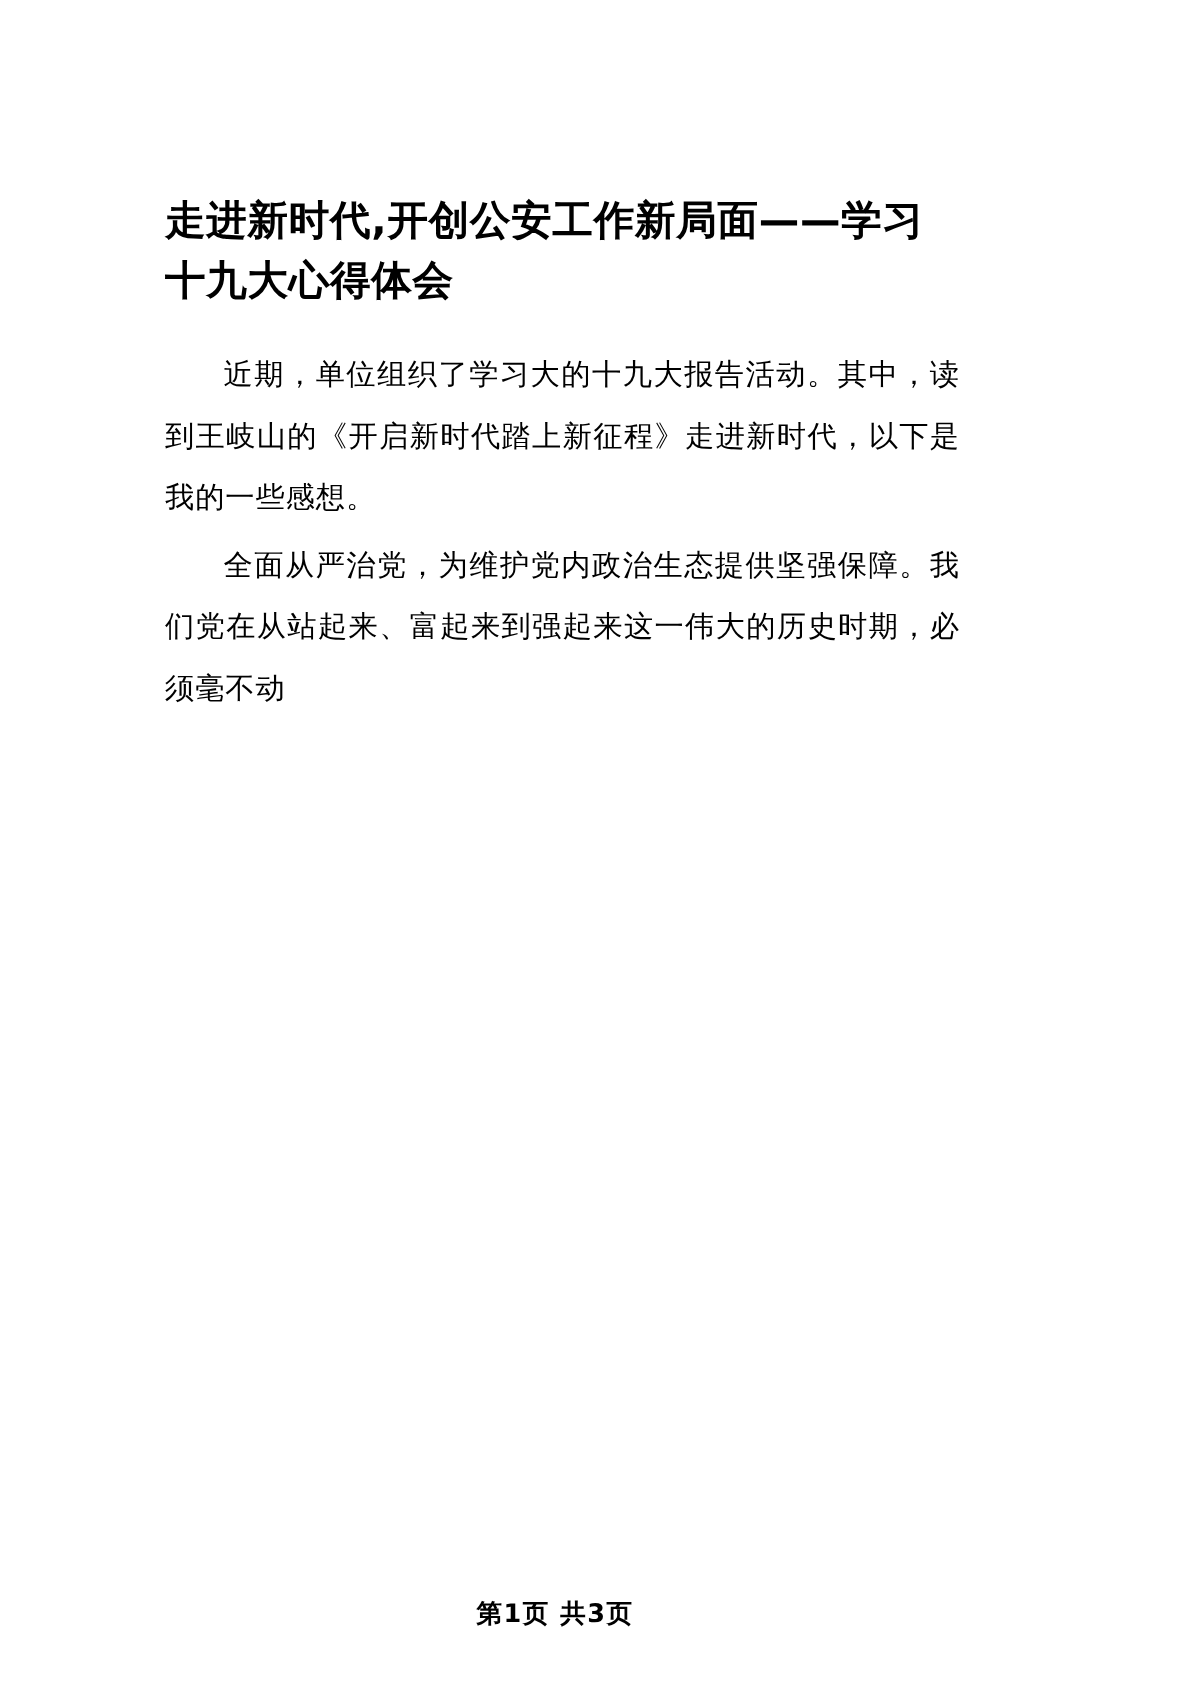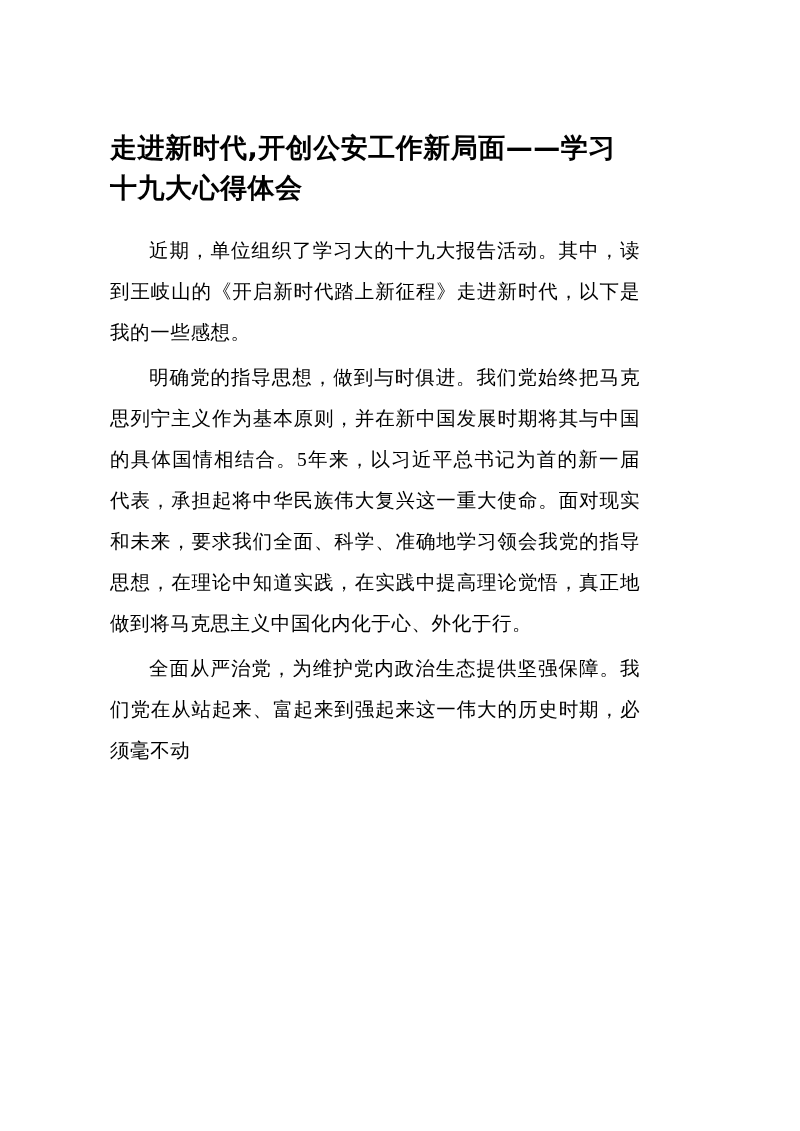--- a/index.html
+++ b/index.html
@@ -63,17 +63,17 @@
 </style>
 </head>
 <body>
 
 <div class="page">
 
   <h1 class="doc-title">走进新时代,开创公安工作新局面——学习十九大心得体会</h1>
 
 
   <p class="para">近期，单位组织了学习大的十九大报告活动。其中，读到王岐山的《开启新时代踏上新征程》走进新时代，以下是我的一些感想。</p>
-  <p class="para">明确党的指导思想，做到与时俱进。我们党始终把马克思列宁主义作为基本原则，并在新中国发展时期将其与中国的具体国情相结合。5年来，以习近平总书记为首的新一届代表，承担起将中华民族伟大复兴这一重大使命。面对现实和未来，要求我们全面、科学、准确地学习领会我党的指导思想，在理论中知道实践，在实践中提高理论觉悟，真正地做到将马克思主义中国化内化于心、外化于行。</p>
   <p class="para">全面从严治党，为维护党内政治生态提供坚强保障。我们党在从站起来、富起来到强起来这一伟大的历史时期，必须毫不动</p>
 
+  <div class="footer">第1页 共3页</div>
 
 </div>
 
 </body></html>

